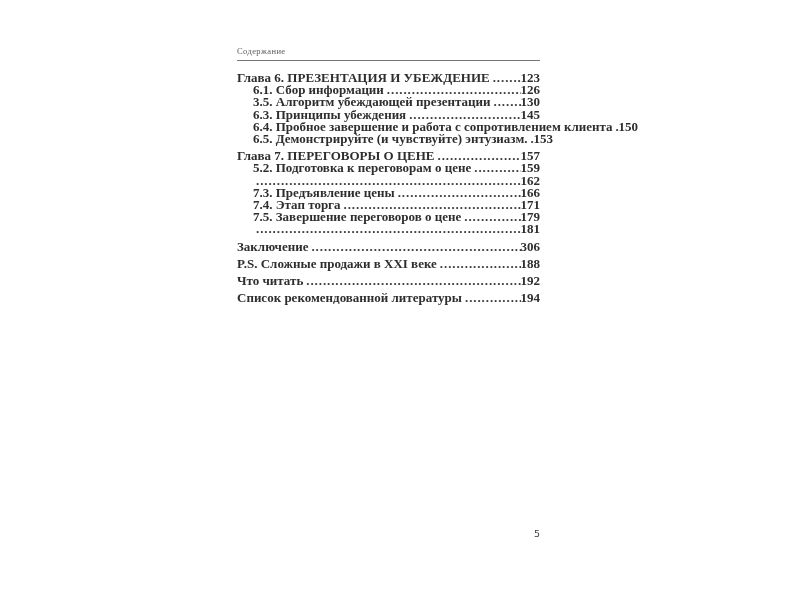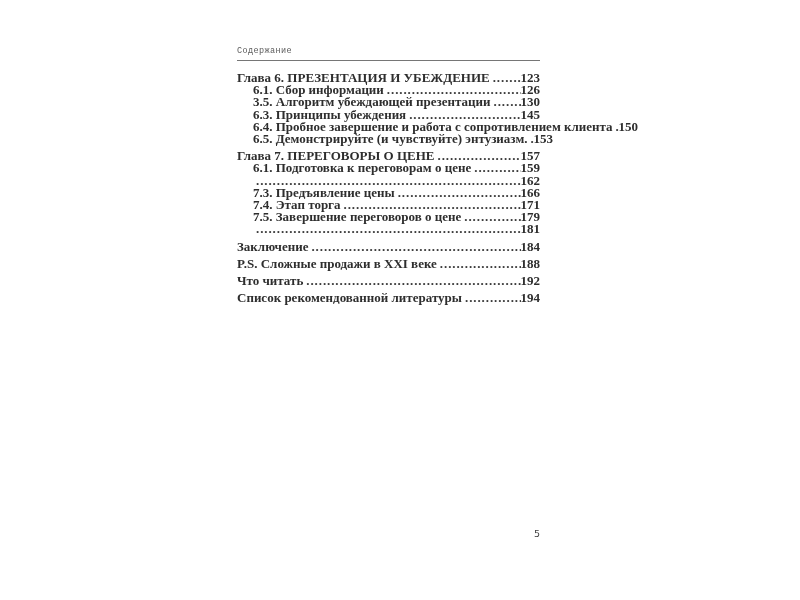--- a/index.html
+++ b/index.html
@@ -10,21 +10,21 @@
     overflow: hidden;
     font-family: "Liberation Serif", serif;
   }
   .content {
     position: absolute;
     left: 237px;
     top: 46px;
     width: 303px;
   }
   .running-header {
-    font-family: Liberation Mono, monospace;
+    font-family: Liberation Serif, serif;
     font-size: 8.5px;
     letter-spacing: 0.4px;
     color: #5c5c5c;
   }
   .rule {
     border-bottom: 1px solid #767676;
     margin-top: 4px;
   }
   .toc { margin-top: 11px; }
   .row {
@@ -98,21 +98,21 @@
           <span class="title">6.5. Демонстрируйте (и чувствуйте) энтузиазм.</span>
           <span class="dots">......................................................................................................................................................</span>
           <span class="pagenum">153</span>
         </div>
         <div class="row block">
           <span class="title">Глава 7. ПЕРЕГОВОРЫ О ЦЕНЕ</span>
           <span class="dots">......................................................................................................................................................</span>
           <span class="pagenum">157</span>
         </div>
         <div class="row sub">
-          <span class="title">6.1. Подготовка к переговорам о цене</span>
+          <span class="title">5.2. Подготовка к переговорам о цене</span>
           <span class="dots">......................................................................................................................................................</span>
           <span class="pagenum">159</span>
         </div>
         <div class="row sub">
           <span class="dots">......................................................................................................................................................</span>
           <span class="pagenum">162</span>
         </div>
         <div class="row sub">
           <span class="title">7.3. Предъявление цены</span>
           <span class="dots">......................................................................................................................................................</span>
@@ -128,21 +128,21 @@
           <span class="dots">......................................................................................................................................................</span>
           <span class="pagenum">179</span>
         </div>
         <div class="row sub">
           <span class="dots">......................................................................................................................................................</span>
           <span class="pagenum">181</span>
         </div>
         <div class="row block">
           <span class="title">Заключение</span>
           <span class="dots">......................................................................................................................................................</span>
-          <span class="pagenum">184</span>
+          <span class="pagenum">306</span>
         </div>
         <div class="row block">
           <span class="title">P.S. Сложные продажи в XXI веке</span>
           <span class="dots">......................................................................................................................................................</span>
           <span class="pagenum">188</span>
         </div>
         <div class="row block">
           <span class="title">Что читать</span>
           <span class="dots">......................................................................................................................................................</span>
           <span class="pagenum">192</span>

